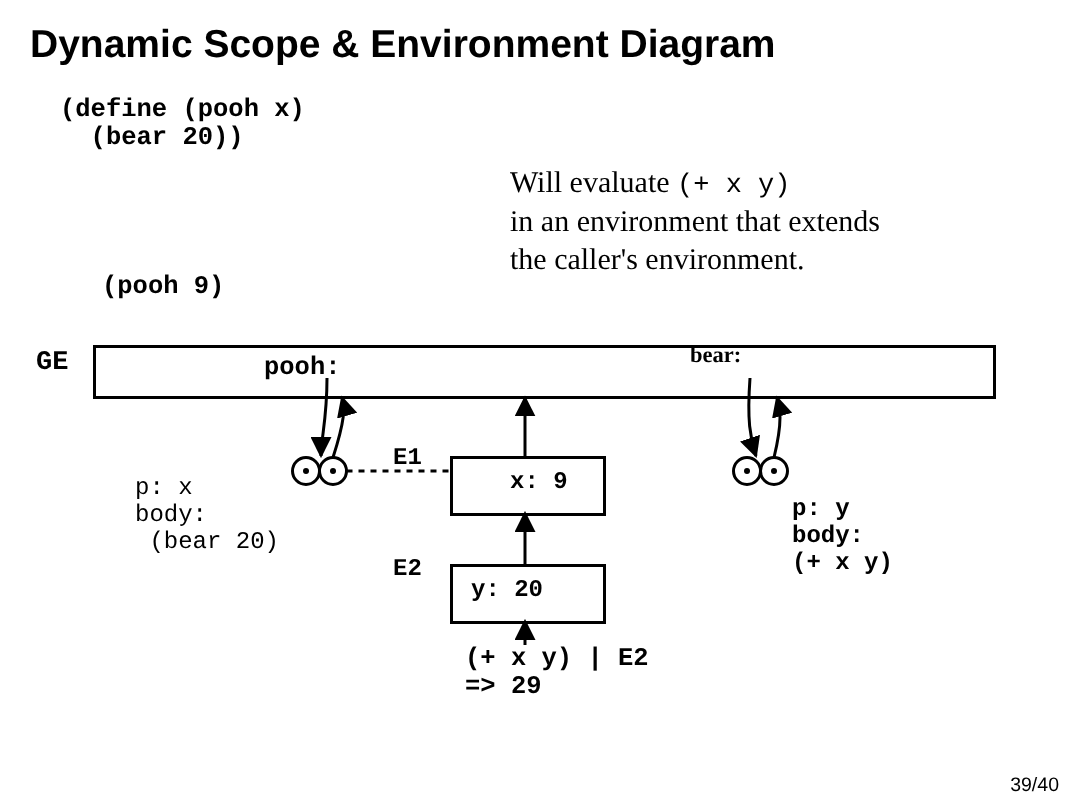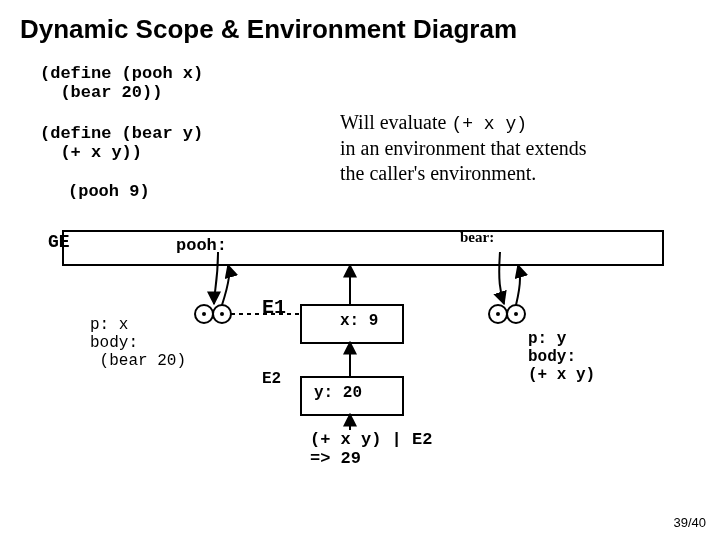--- a/index.html
+++ b/index.html
@@ -45,21 +45,20 @@
     font-family: "Courier New", Courier, monospace;
     font-size: 18px;
   }
   .ge-label {
     position: absolute;
     left: 24px;
     top: 232px;
     font-family: "Courier New", Courier, monospace;
     font-weight: bold;
     font-size: 18px;
-    margin-left: 24px;
   }
   .ge-box {
     position: absolute;
     left: 62px;
     top: 230px;
     width: 598px;
     height: 32px;
     border: 2px solid #000;
   }
   .pooh-label {
@@ -103,21 +102,21 @@
     width: 100px;
     height: 36px;
     border: 2px solid #000;
   }
   .e1-label {
     position: absolute;
     left: 262px;
     top: 296px;
     font-family: "Courier New", Courier, monospace;
     font-weight: bold;
-    font-size: 20px;
+    font-size: 16px;
   }
   .e1-content {
     position: absolute;
     left: 314px;
     top: 312px;
     font-family: "Courier New", Courier, monospace;
     font-weight: bold;
     font-size: 16px;
     margin-left: 26px;
   }
@@ -172,22 +171,20 @@
 </style>
 </head>
 <body>
 
 <div class="slide">
 
   <div class="title">Dynamic Scope &amp; Environment Diagram</div>
 
   <div class="code code-block1">(define (pooh x)
   (bear 20))</div>
-  <div class="code code-block2">(define (bear y)
-  (+ x y))</div>
   <div class="code code-block3">(pooh 9)</div>
 
   <div class="explain">
     <span>Will evaluate </span><span class="mono">(+ x y)</span><br>
     <span>in an environment that extends</span><br>
     <span>the caller's environment.</span>
   </div>
 
   <div class="ge-label">GE</div>
   <div class="ge-box"></div>

